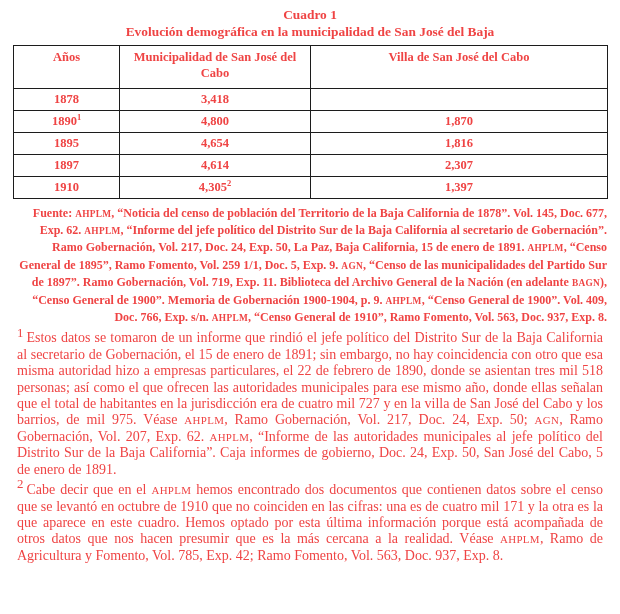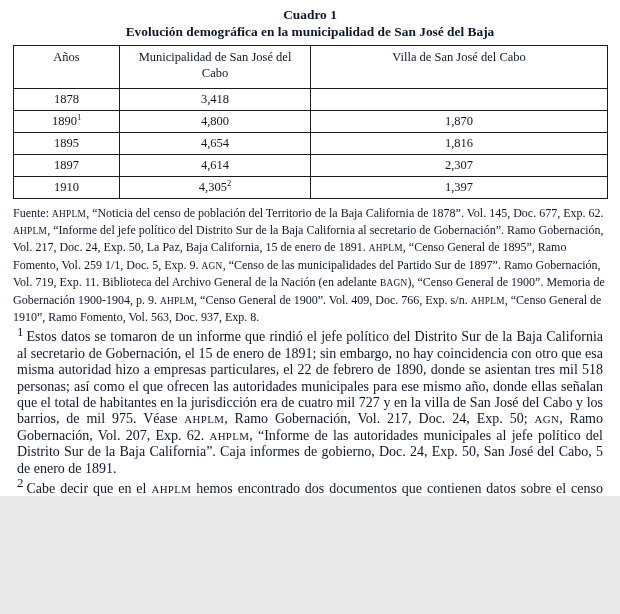--- a/index.html
+++ b/index.html
@@ -1,22 +1,22 @@
 <!DOCTYPE html>
 <html lang="es"><head>
 <meta charset="utf-8">
 <title>Cuadro 1</title>
 <style>
   html, body { margin: 0; padding: 0; background: #e9e9e9; }
   .page {
     width: 620px;
-    height: 496px;
+    height: 614px;
     margin: 0 auto;
     background: #ffffff;
-    color: #0f172a;
+    color: #ef4444;
     font-family: "Liberation Serif", "DejaVu Serif", serif;
     box-sizing: border-box;
     padding: 7px 13px 0 13px;
     overflow: hidden;
   }
 
   
   .title-block {
     text-align: center;
     font-weight: bold;
@@ -28,21 +28,21 @@
   
   table.demo-table {
     width: 100%;
     border-collapse: collapse;
     table-layout: fixed;
     margin-top: 2px;
   }
   .demo-table th, .demo-table td {
     border: 1.5px solid #1c1c1c;
     font-size: 12.5px;
-    font-weight: normal;
+    font-weight: bold;
     text-align: center;
     padding: 2px 4px;
     overflow: hidden;
   }
   .demo-table th {
     vertical-align: top;
     line-height: 16.5px;
     height: 37px;
     padding-top: 3px;
   }
@@ -53,22 +53,23 @@
   }
   .demo-table sup {
     font-size: 8.5px;
     line-height: 0;
   }
 
   
   .fuente {
     font-size: 12px;
     line-height: 16.4px;
-    text-align: left;
+    text-align: right;
     margin: 6px 0 0 0;
+    font-weight: bold;
   }
 
   
   .footnote {
     font-size: 14px;
     line-height: 16.4px;
     text-align: justify;
     margin: 4px;
   }
   .fn-marker {

